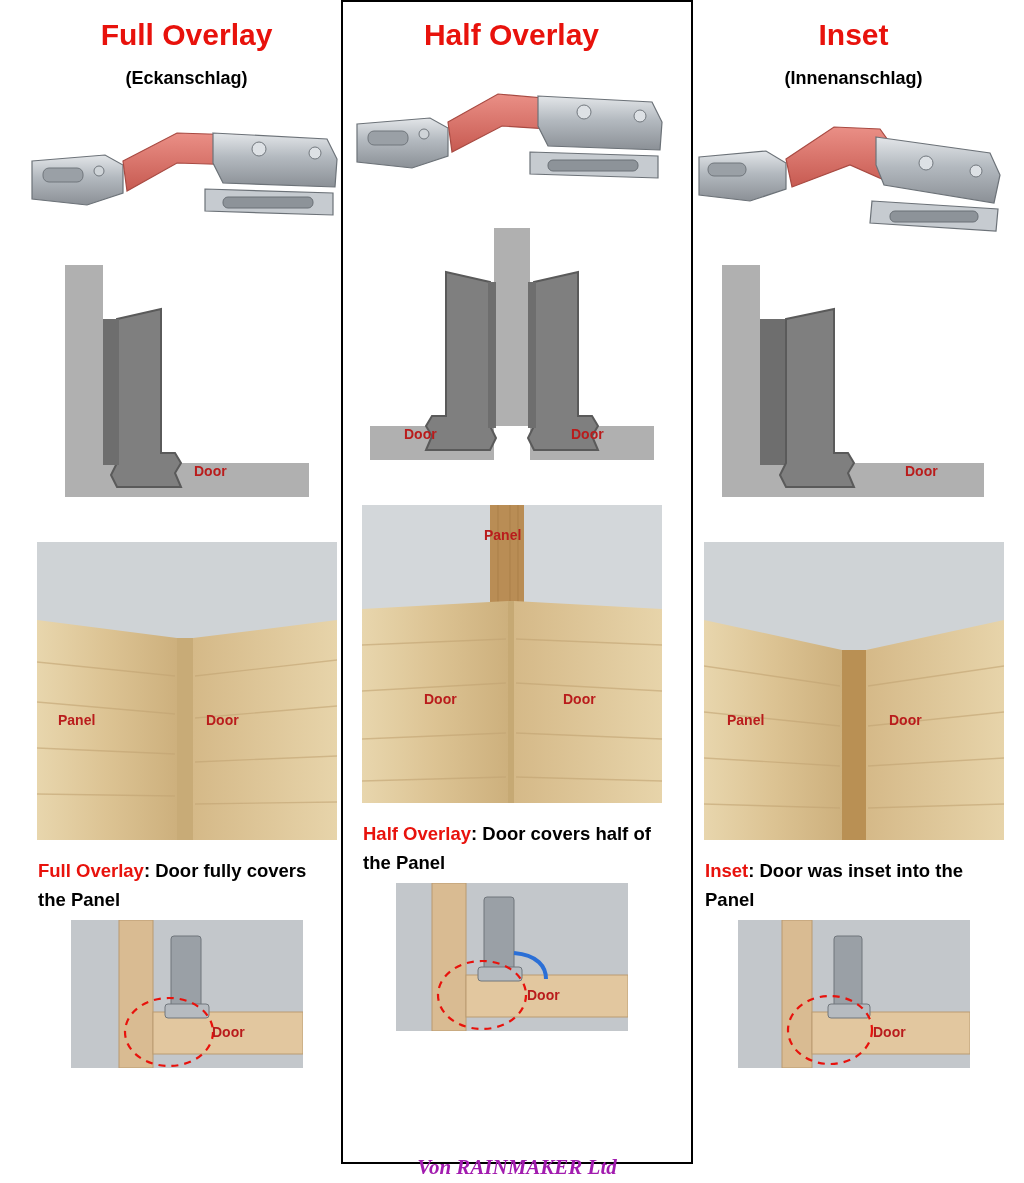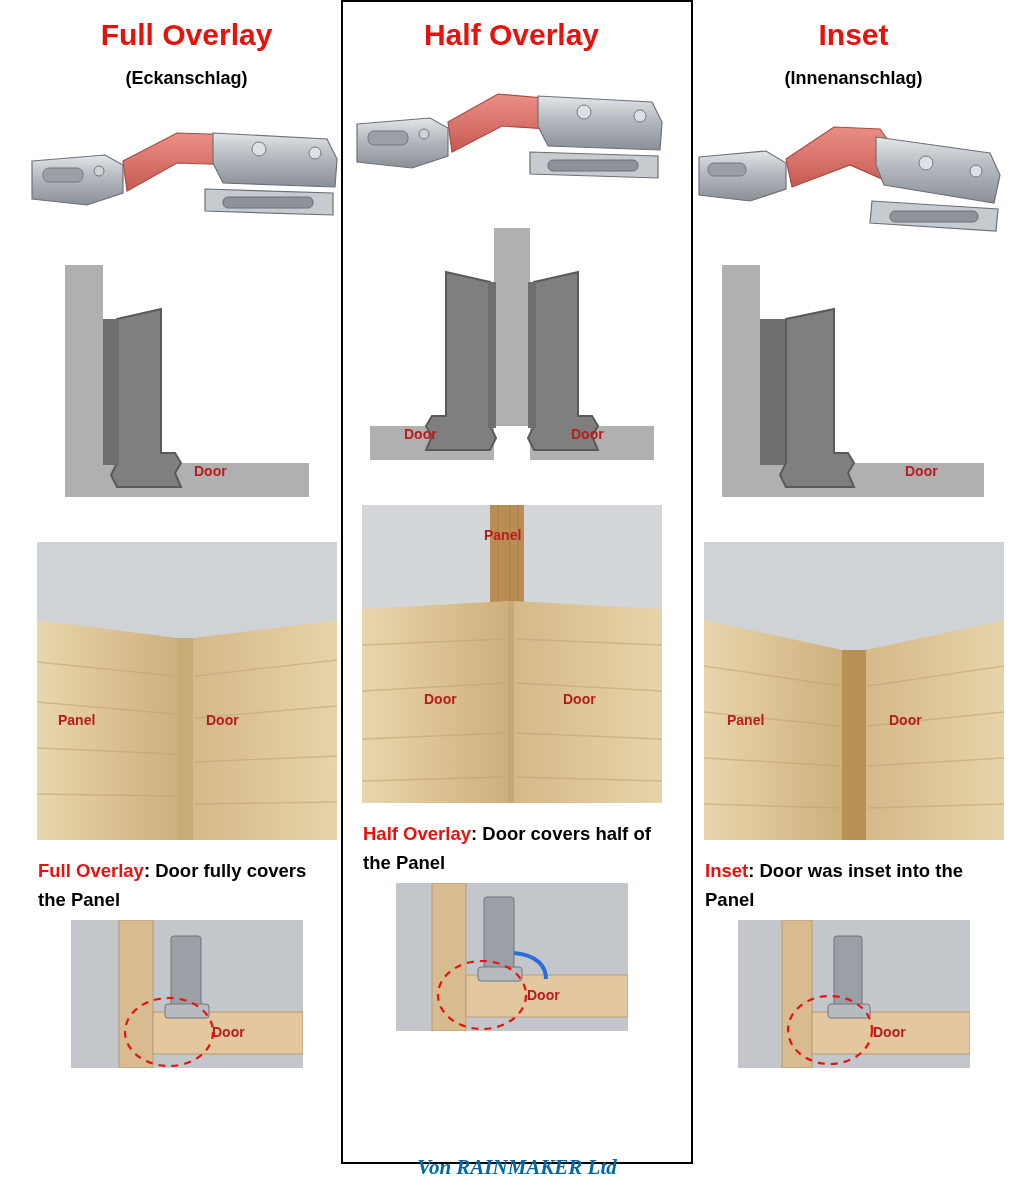--- a/index.html
+++ b/index.html
@@ -52,21 +52,21 @@
   }
   .caption .hl{color:#e8120c;}
 
   
   .botwrap{position:relative;height:160px;margin-top:6px;}
   .bot{position:absolute;left:50%;transform:translateX(-50%);}
 
   .brand{
     position:absolute;left:341px;top:1155px;width:352px;text-align:center;
     font-family:"Liberation Serif",serif;font-style:italic;font-weight:bold;
-    font-size:21px;color:#0369a1;
+    font-size:21px;color:#a21caf;
   }
 </style>
 </head>
 <body>
 
 <div class="sheet">
 
   <div class="col c0">
     <div class="title">Full Overlay</div>
     <div class="subtitle">(Eckanschlag)</div>

